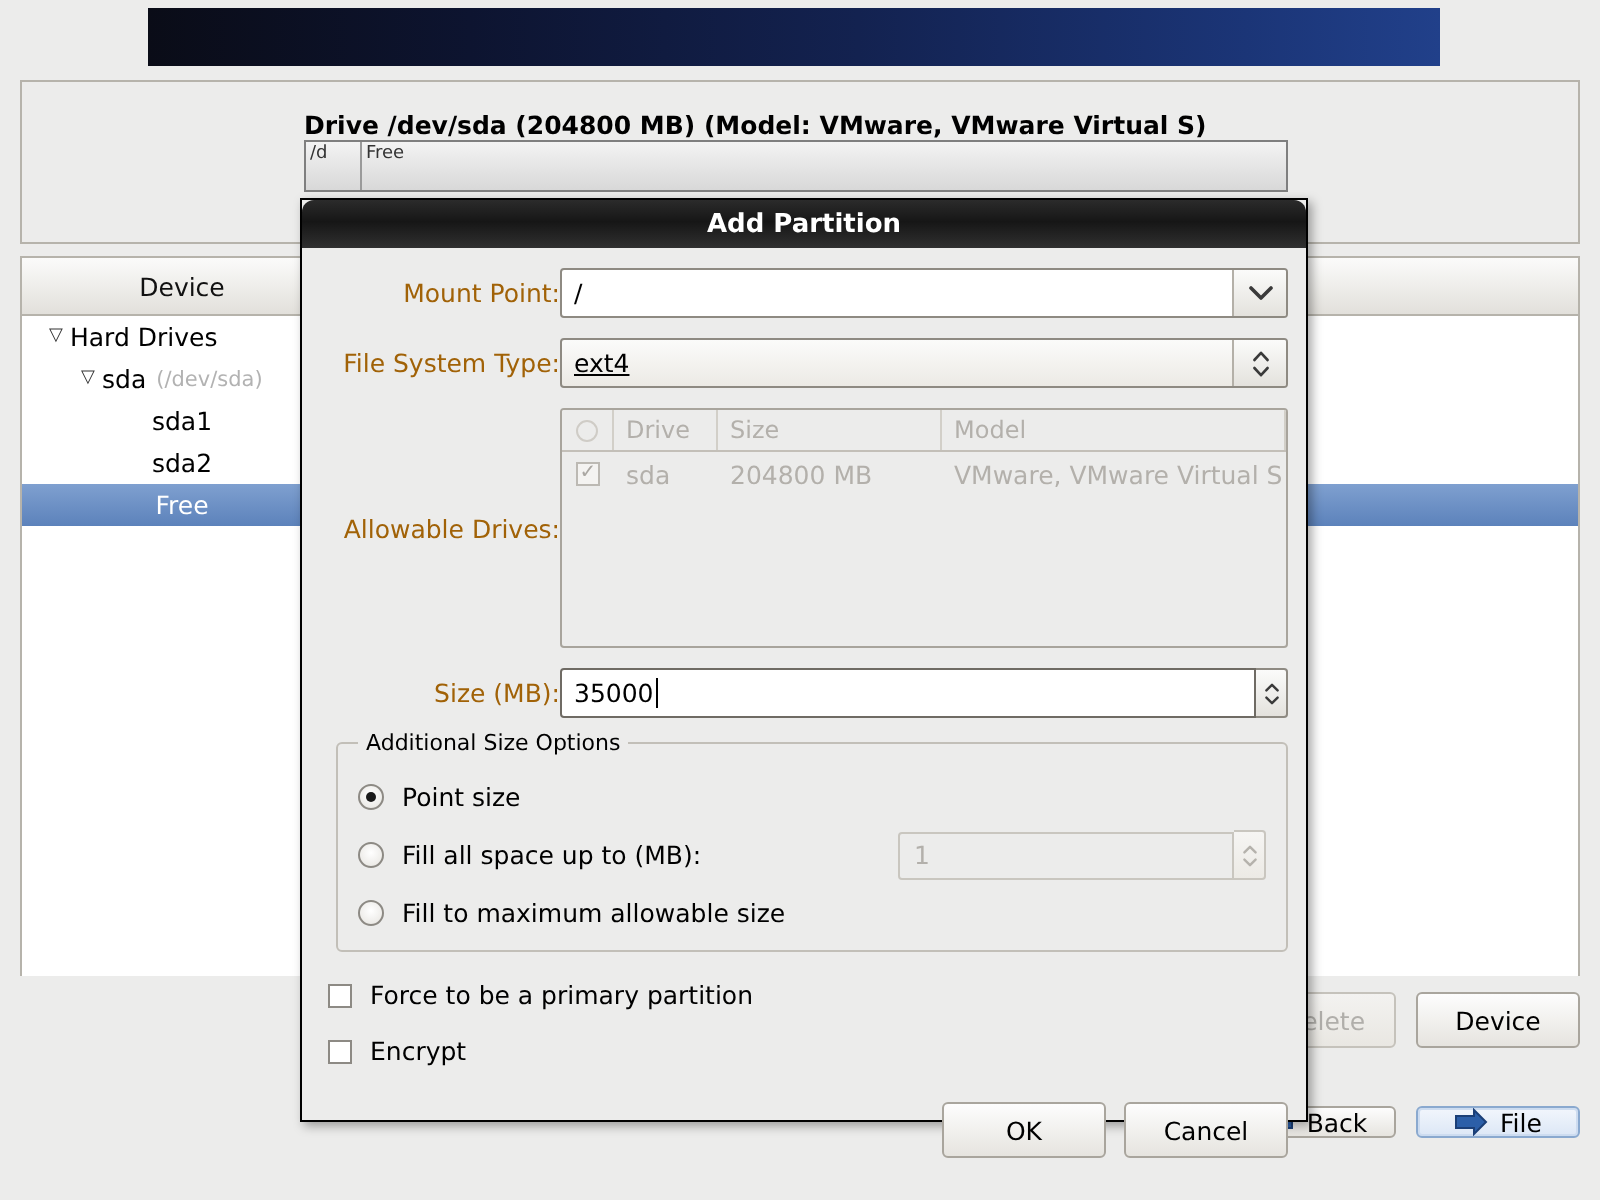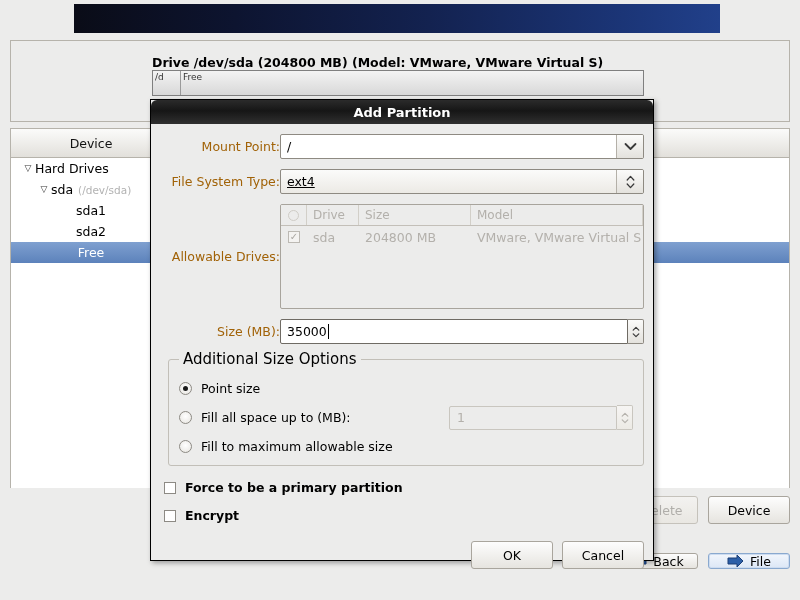--- a/index.html
+++ b/index.html
@@ -119,21 +119,21 @@
   .combo .drop {
     width: 26px; height: 100%; flex: none;
     background: linear-gradient(to bottom,#fbfbfa,#e4e2dd);
     border-left: 1px solid #b4b0a8;
     display: flex; align-items: center; justify-content: center;
   }
   .combo.flat { background: linear-gradient(to bottom,#fbfbfa,#eceae5); text-decoration: underline; }
   .combo.flat .val { color: #000; }
 
   .listbox {
-    flex: 1; height: 105px; border: 1px solid #a8a49c;
+    flex: 1; height: 120px; border: 1px solid #a8a49c;
     background: #ececeb; box-sizing: border-box; border-radius: 2px; overflow: hidden;
   }
   .lb-head {
     height: 20px; display: flex; align-items: center;
     background: #ececeb; border-bottom: 1px solid #c3bfb8;
     font-size: 12px; color: #b3b0ab;
   }
   .lb-head .c { border-right: 1px solid #d2cfc8; height: 100%; display: flex; align-items: center; padding-left: 6px; box-sizing: border-box; }
   .lb-row { height: 22px; display: flex; align-items: center; font-size: 12.5px; color: #b3b0ab; }
   .lb-row .c { height: 100%; display: flex; align-items: center; padding-left: 6px; box-sizing: border-box; }
@@ -160,41 +160,41 @@
     border: 1px solid #8e8a82; border-left: none; box-sizing: border-box;
     background: linear-gradient(to bottom,#fbfbfa,#e4e2dd);
     display: flex; flex-direction: column; align-items: center; justify-content: center;
     border-radius: 0 2px 2px 0;
   }
 
   fieldset.group {
     border: 1px solid #c2bfb8; border-radius: 3px;
     margin: 2px 0 10px 8px; padding: 8px 10px 6px 10px; box-sizing: border-box;
   }
-  fieldset.group > legend { font-size: 15px; color: #000; padding: 0 4px; }
+  fieldset.group > legend { font-size: 11px; color: #000; padding: 0 4px; }
 
   .radio-row { display: flex; align-items: center; height: 25px; margin-bottom: 4px; }
   .radio {
     width: 13px; height: 13px; border-radius: 50%;
     border: 1px solid #8d8a84; background: radial-gradient(circle at 50% 40%, #fff, #e6e4df);
     flex: none; margin-right: 9px; display: flex; align-items: center; justify-content: center;
     box-sizing: border-box;
   }
   .radio .dot { width: 5px; height: 5px; border-radius: 50%; background: #1a1a1a; }
   .radio-row .rlabel { font-size: 12.5px; }
 
   .disabled-spin { margin-left: auto; display: flex; align-items: center; }
   .disabled-field {
     width: 168px; height: 24px; border: 1px solid #c9c6bf; background: #ececeb;
     box-sizing: border-box; display: flex; align-items: center; padding-left: 7px;
     font-size: 12.5px; color: #b3b0ab; border-radius: 2px 0 0 2px;
   }
   .disabled-spin .spin-btns { border-color: #c9c6bf; background: linear-gradient(to bottom,#f6f5f3,#eceae5); }
 
-  .chk-row { display: flex; align-items: center; height: 23px; margin-left: 4px; font-weight: bold; }
+  .chk-row { display: flex; align-items: center; height: 23px; margin-left: 4px; }
   .cbox {
     width: 12px; height: 12px; border: 1px solid #8d8a84; background: #fff;
     flex: none; margin-right: 9px; box-sizing: border-box;
   }
   .chk-row .clabel { font-size: 12.5px; }
 
   .dlg-buttons { display: flex; justify-content: flex-end; margin-top: 14px; gap: 9px; }
   .dlg-buttons .btn { width: 82px; height: 28px; }
 </style>
 </head>

